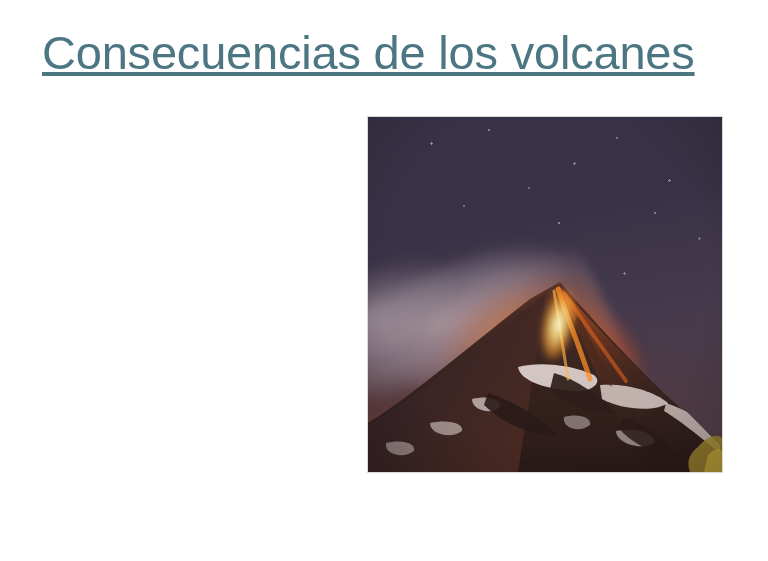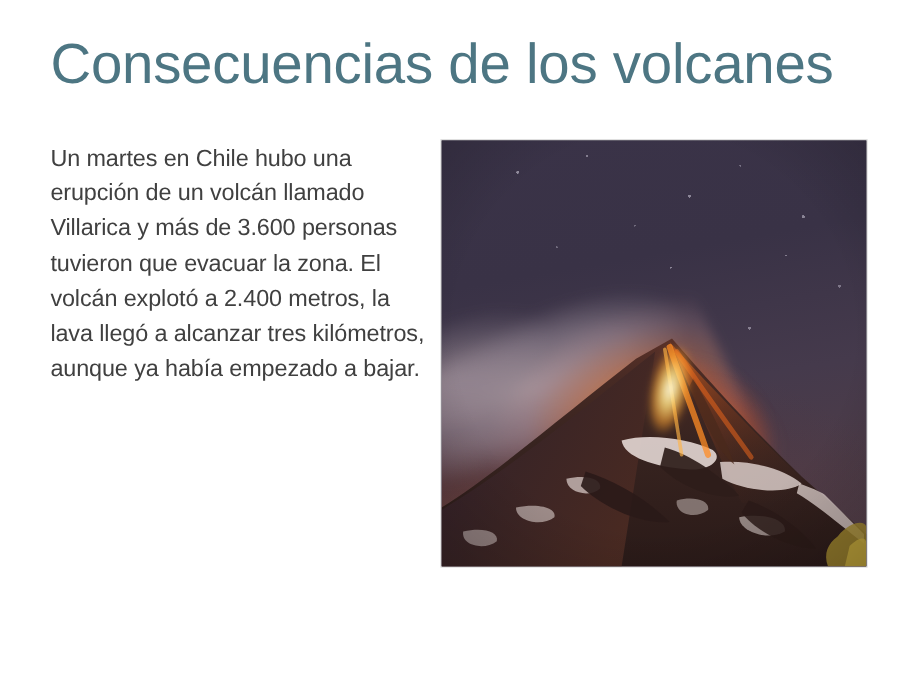--- a/index.html
+++ b/index.html
@@ -25,20 +25,21 @@
     position: absolute;
     left: 42px;
     top: 24px;
     width: 700px;
     font-size: 47px;
     line-height: 58px;
     font-weight: 400;
     color: #4d7683;
     letter-spacing: -0.2px;
     white-space: nowrap;
+    text-decoration: underline;
   }
   .body-text {
     position: absolute;
     left: 42px;
     top: 118px;
     width: 318px;
     font-size: 19.5px;
     line-height: 29.2px;
     color: #404040;
     letter-spacing: -0.1px;
@@ -162,21 +163,20 @@
   }
 </style>
 </head>
 <body>
 
 <div class="slide">
 
   <div class="slide-title">Consecuencias de los volcanes</div>
 
   <div class="body-text">
-    <p>Un martes en Chile hubo una erupción de un volcán llamado Villarica y más de 3.600 personas tuvieron que evacuar la zona. El volcán explotó a 2.400 metros, la lava llegó a alcanzar tres kilómetros, aunque ya había empezado a bajar.</p>
   </div>
 
   <div class="photo">
 
     <div class="photo-layer sky"></div>
     <div class="photo-layer stars"></div>
 
     <div class="plume"></div>
     <div class="plume-glow"></div>
     <div class="summit-glow"></div>

